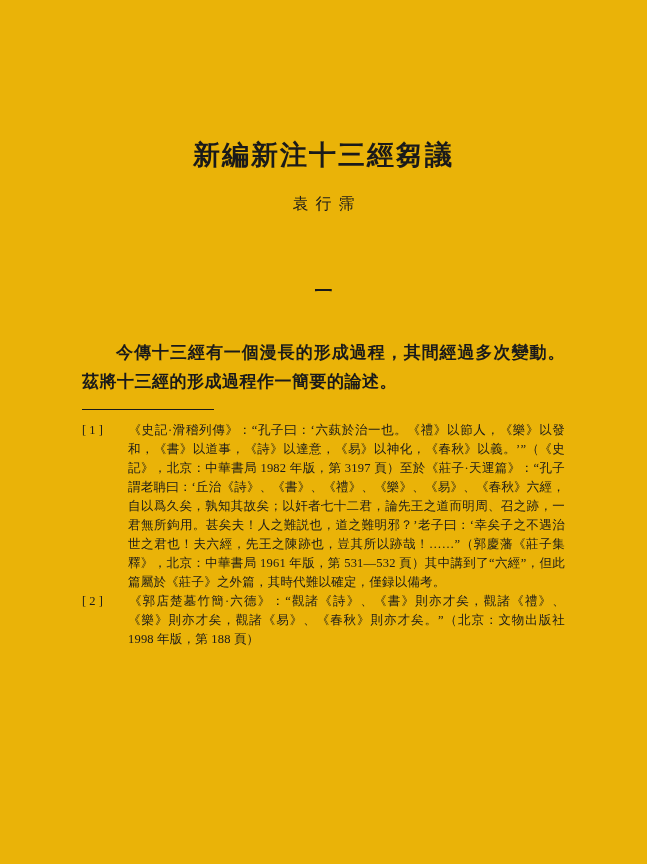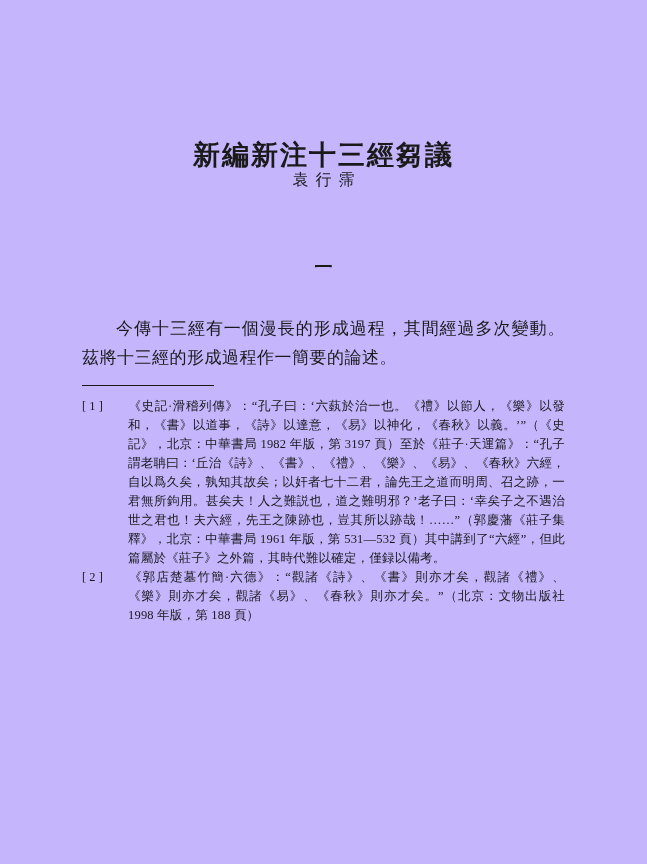--- a/index.html
+++ b/index.html
@@ -5,51 +5,53 @@
   html, body {
     margin: 0;
     padding: 0;
     background: #ffffff;
   }
   .page {
     position: relative;
     width: 647px;
     height: 864px;
     margin: 0 auto;
-    background: #c4b5fd;
+    background: #eab308;
     color: #1a1a1a;
     font-family: "Liberation Serif", "DejaVu Serif", serif;
     box-sizing: border-box;
     padding: 0 82px;
     overflow: hidden;
   }
   .doc-title {
     margin: 141px 0 0 0;
     font-size: 27px;
     font-weight: bold;
     text-align: center;
     letter-spacing: 2px;
     line-height: 1.1;
   }
   .doc-author {
+    margin-top: 24px;
     font-size: 16px;
     text-align: center;
     letter-spacing: 7px;
     text-indent: 7px; 
     line-height: 1.1;
   }
   .section-marker {
     margin-top: 70px;
     font-size: 18px;
     font-weight: bold;
     text-align: center;
     line-height: 1.1;
   }
   .body-text {
     margin-top: 37px;
+    font-weight: bold;
   }
   .body-text p.para {
     margin: 0;
     font-size: 17px;
     line-height: 28.5px;
     text-align: justify;
     text-indent: 2em;
     letter-spacing: 0.5px;
   }
   .body-text sup.fn-ref {

